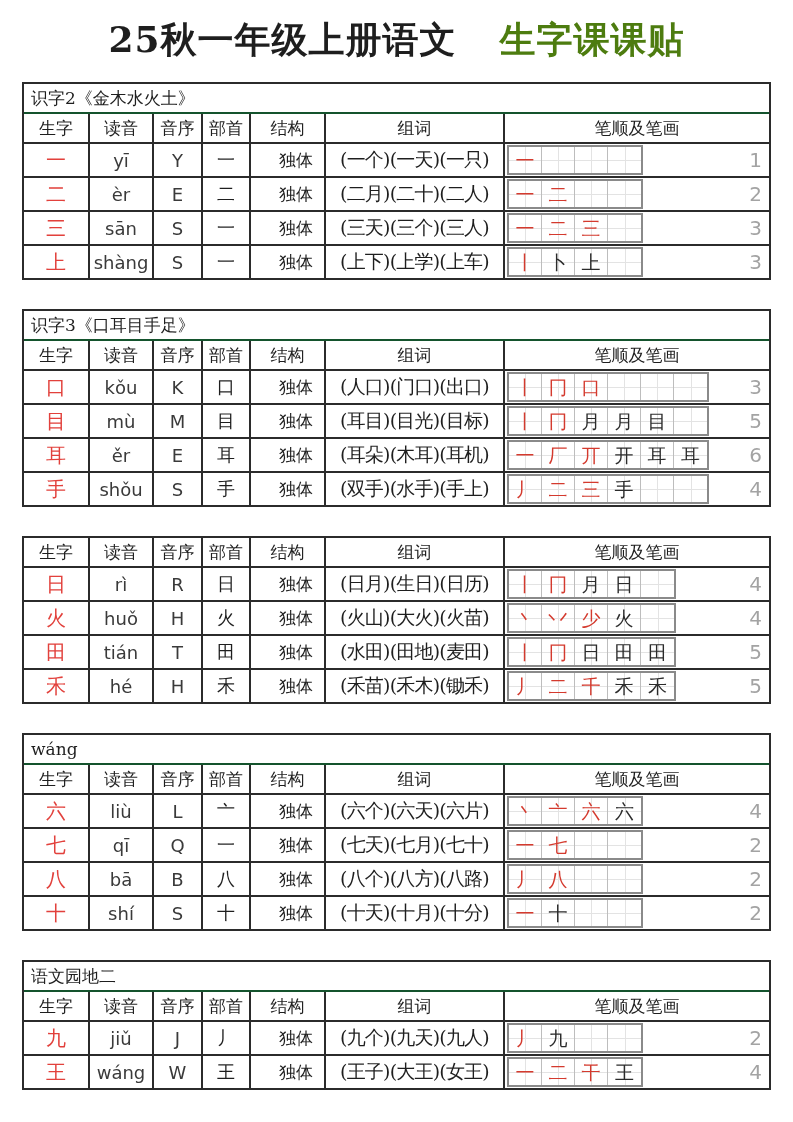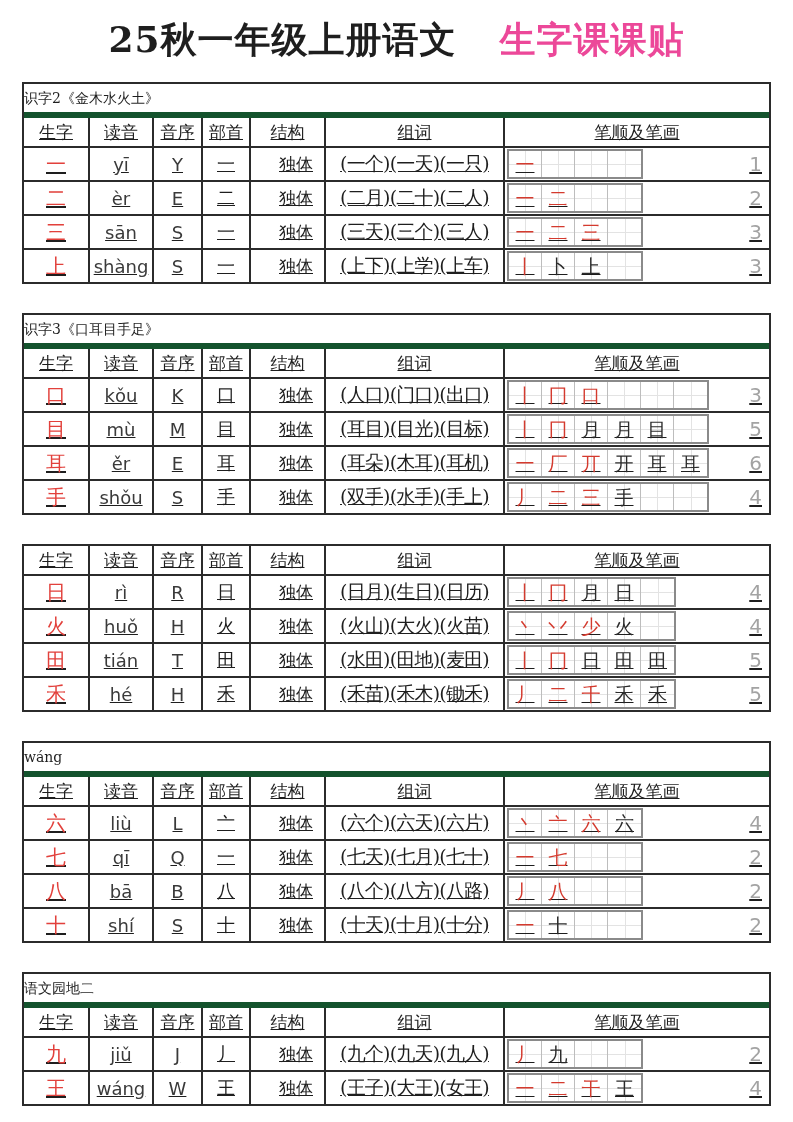--- a/index.html
+++ b/index.html
@@ -4,34 +4,33 @@
 <style>
   html,body{margin:0;padding:0;}
   body{
     width:793px;height:1122px;background:#ffffff;position:relative;
     font-family:"DejaVu Serif", serif;color:#1e1e1e;overflow:hidden;
   }
   .page-title{
     text-align:center;margin:14px 0 0 0;font-size:36px;font-weight:bold;
     line-height:50px;letter-spacing:1px;white-space:nowrap;
   }
-  .page-title .blue{color:#ec4899;margin-left:43px;}
+  .page-title .blue{color:#4d7c0f;margin-left:43px;}
   #tables{margin-top:18px;}
   .ttable{
     width:749px;margin:0 0 29px 22px;border:2px solid #2b2b2b;
     box-sizing:border-box;background:#fff;
   }
   .section-row{
-    height:28px;line-height:28px;border-bottom:6px solid #14532d;
-    font-size:14px;white-space:nowrap;
+    height:28px;line-height:28px;border-bottom:2px solid #14532d;
+    padding-left:7px;font-size:17px;white-space:nowrap;
   }
   .grid-row{
     display:grid;grid-template-columns:66px 64px 49px 48px 75px 179px auto;
     border-bottom:2px solid #2b2b2b;
-    text-decoration:underline;
   }
   .grid-row:last-child{border-bottom:none;}
   .grid-row > div{
     border-right:2px solid #2b2b2b;display:flex;align-items:center;
     justify-content:center;overflow:hidden;white-space:nowrap;
   }
   .grid-row > div:last-child{border-right:none;}
   .header-row{height:28px;font-size:17px;}
   .data-row{height:32px;}
   .char-cell{color:#e2413c;font-size:20px;}

